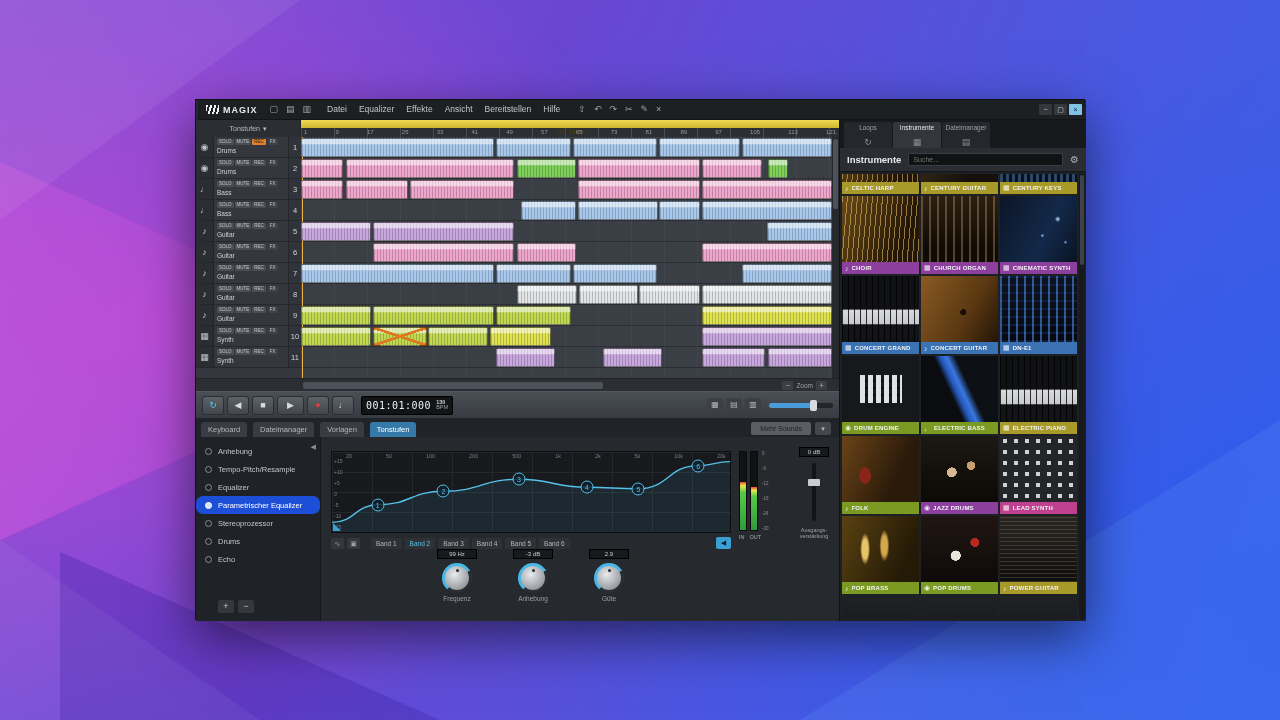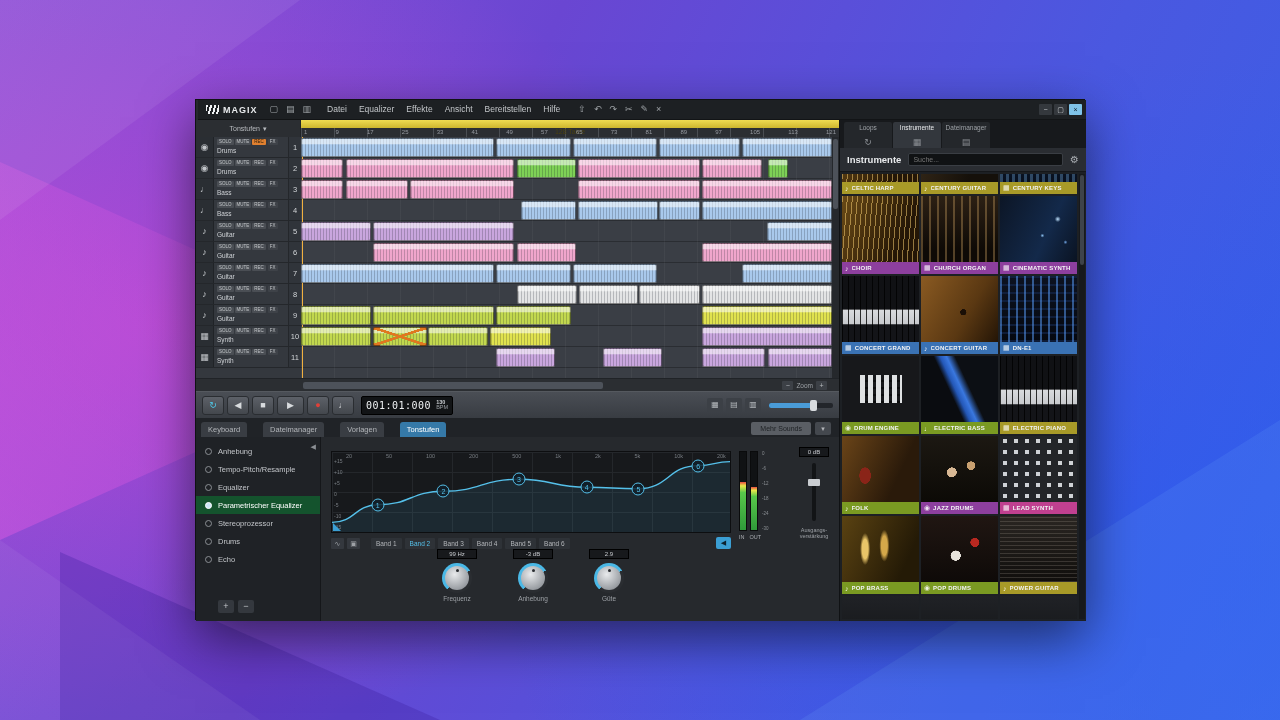--- a/index.html
+++ b/index.html
@@ -89,32 +89,32 @@
   .bpm b { font-weight:bold; color:#c8ccd0; }
   .bpm i { font-style:normal; }
   .tp-right { margin-left:auto; display:flex; align-items:center; gap:4px; }
   .tp-mini { width:16px; height:14px; background:#3c4046; border-radius:2px; color:#b8bcc0; font-size:8px; text-align:center; line-height:14px; }
   .tp-slider { width:64px; height:5px; background:#22252a; border-radius:2px; position:relative; margin-left:4px; }
   .tp-fill { width:68%; height:100%; background:#4a9cd8; border-radius:2px; }
   .tp-handle { position:absolute; left:64%; top:-3px; width:7px; height:11px; background:#d8dbde; border-radius:2px; }
 
   
   .dock-tabs { position:absolute; left:0; top:318px; width:643px; height:19px; background:#202327; display:flex; align-items:flex-end; padding-left:5px; }
-  .dt-group { display:flex; gap:16px; align-items:flex-end;margin-top:20px; }
+  .dt-group { display:flex; gap:6px; align-items:flex-end;margin-top:20px; }
   .dock-tab { height:15px; padding:0 7px; background:#393d43; color:#b2b5b9; font-size:7.5px; line-height:15px; border-radius:3px 3px 0 0; }
   .dock-tab.active { background:#3579a8; color:#fff; }
   .more-sounds { margin-left:auto; height:13px; background:#5a5e64; color:#1d2023; font-size:7px; line-height:13px; padding:0 9px; border-radius:2px; margin-bottom:2px; }
   .dock-dd { width:16px; height:13px; background:#44484e; color:#b2b5b9; font-size:7px; text-align:center; line-height:13px; border-radius:2px; margin:0 8px 2px 4px; }
 
   .dock-body { position:absolute; left:0; top:337px; width:643px; height:184px; background:#26292d; display:flex; }
   .fx-list { width:125px; background:#1f2226; padding-top:5px; position:relative; border-right:1px solid #15171a; }
   .fx-collapse { position:absolute; right:4px; top:6px; color:#8a8e93; font-size:7px; }
   .fx-item { height:18px; display:flex; align-items:center; gap:6px; padding-left:9px; color:#c2c5c9; font-size:7.5px; white-space:nowrap; }
   .fx-item .pwr { width:7px; height:7px; border:1px solid #8a8e93; border-radius:50%; flex:0 0 auto; }
-  .fx-item.active { background:#14532d; color:#fff; }
+  .fx-item.active { background:#1d4ed8; color:#fff;border-radius:7px; }
   .fx-item.active .pwr { border-color:#fff; background:#cde8f8; }
   .fx-addrem { position:absolute; bottom:8px; left:22px; display:flex; gap:4px; }
   .fx-ar-btn { width:16px; height:13px; background:#34383e; color:#c2c5c9; font-size:9px; text-align:center; line-height:13px; border-radius:2px; }
 
   .eq-panel { flex:1; position:relative; }
   .eq-graph { position:absolute; left:10px; top:14px; width:400px; height:82px; background:#17191c; border:1px solid #0d0e10;
     background-image:
       repeating-linear-gradient(90deg,#24272b 0 1px,transparent 1px 40px),
       repeating-linear-gradient(180deg,#24272b 0 1px,transparent 1px 20px); }
   .eq-svg { position:absolute; inset:0; width:100%; height:100%; }

